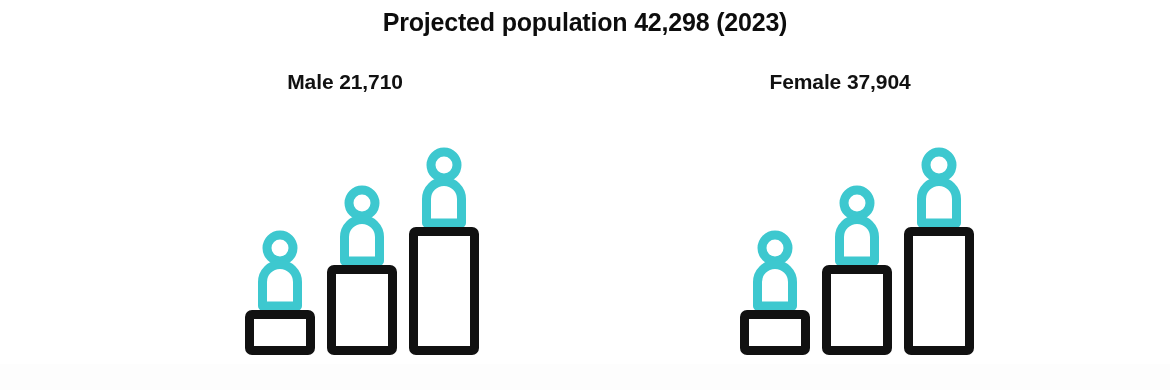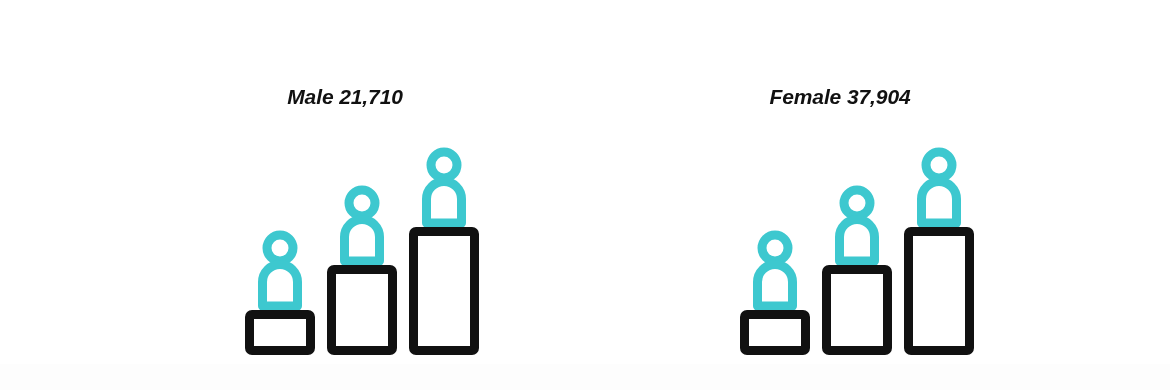--- a/index.html
+++ b/index.html
@@ -42,30 +42,29 @@
     position: absolute;
     top: 70px;
     width: 290px;
     height: 300px;
   }
   .group--male   { left: 200px; }
   .group--female { left: 695px; }
 
   .group-label {
     position: absolute;
-    top: 15px;
+    top: 0;
     left: 0;
     width: 290px;
     text-align: center;
     font-size: 21px;
     font-weight: bold;
     letter-spacing: -0.1px;
     color: #111111;
     white-space: nowrap;
-    font-style: italic;
   }
 
   
   .steps {
     position: absolute;
     left: 45px;
     top: 55px;
     width: 245px;
     height: 230px;
   }
@@ -115,20 +114,21 @@
     height: 26px;
     background: #fdfdfd;
     pointer-events: none;
   }
 </style>
 </head>
 <body>
 
 <div id="infographic">
 
+  <div class="chart-title">Projected population 42,298 (2023)</div>
 
   <div class="group group--male">
     <div class="group-label">Male 21,710</div>
 
     <div class="steps">
 
       <div class="step step--1">
         <span class="person">
           <svg viewBox="0 0 52 80" xmlns="http://www.w3.org/2000/svg">
             <circle cx="26" cy="18" r="13" fill="none" stroke="#3dc8cf" stroke-width="9"></circle>

